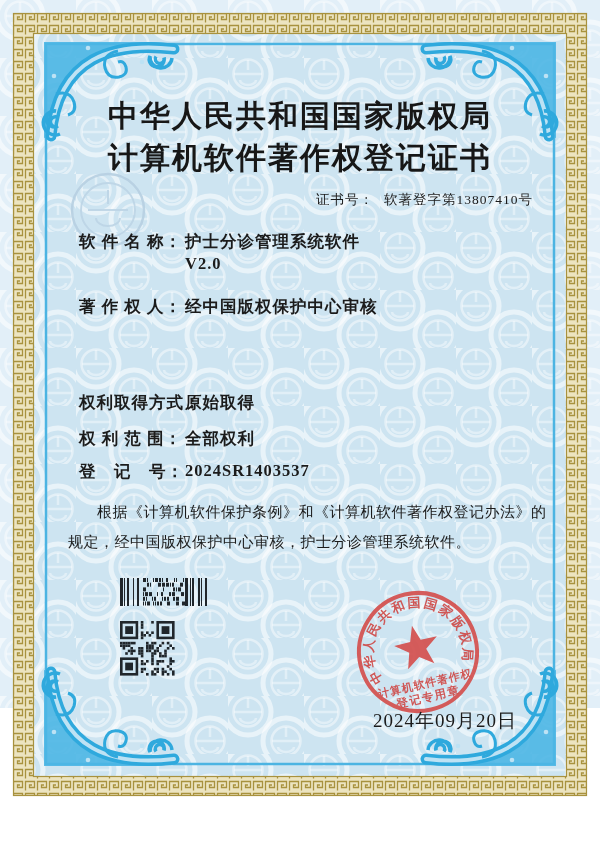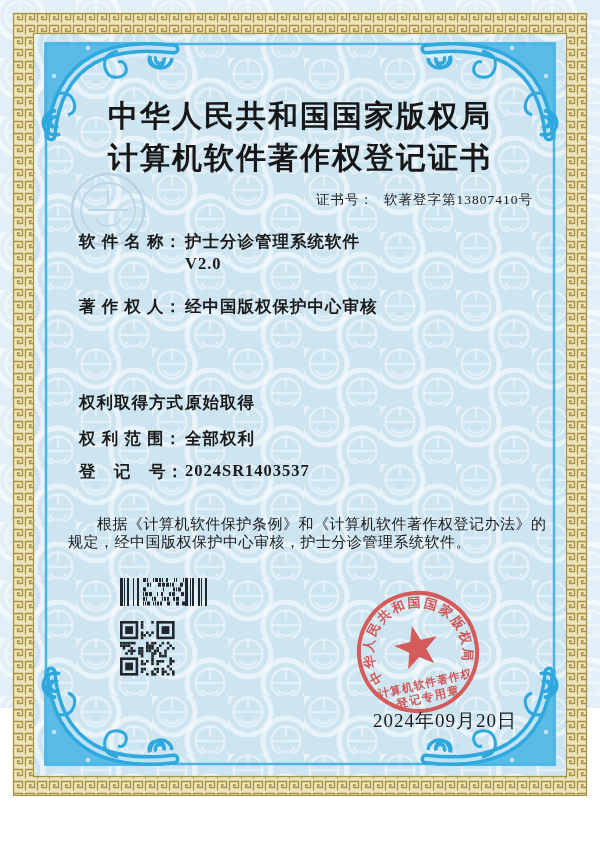--- a/index.html
+++ b/index.html
@@ -93,21 +93,21 @@
 
     <div class="txt flabel" style="left:79px;top:392px;">权利取得方式：</div>
     <div class="txt fvalue" style="left:185px;top:392px;text-align:right;">原始取得</div>
 
     <div class="txt flabel" style="left:79px;top:428px;">权 利 范 围：</div>
     <div class="txt fvalue" style="left:185px;top:428px;">全部权利</div>
 
     <div class="txt flabel" style="left:79px;top:461px;">登　记　号：</div>
     <div class="txt fvalue" style="left:185px;top:461px;">2024SR1403537</div>
 
-    <div class="txt para" style="left:97px;top:503px;margin-top:12px;">根据《计算机软件保护条例》和《计算机软件著作权登记办法》的</div>
+    <div class="txt para" style="left:97px;top:503px;">根据《计算机软件保护条例》和《计算机软件著作权登记办法》的</div>
     <div class="txt para" style="left:68px;top:533px;">规定，经中国版权保护中心审核，护士分诊管理系统软件。</div>
 
     <svg class="layer" style="left:120px;top:578px;" width="88" height="28" id="barcode-svg">
         <rect x="0" y="0" width="3" height="28" fill="#20262b"></rect>
         <rect x="4" y="0" width="1" height="28" fill="#20262b"></rect>
         <rect x="7" y="0" width="2" height="28" fill="#20262b"></rect>
         <rect x="13" y="0" width="1" height="28" fill="#20262b"></rect>
         <rect x="17" y="0" width="2" height="28" fill="#20262b"></rect>
         <rect x="23" y="0" width="3" height="4" fill="#20262b"></rect>
         <rect x="27" y="0" width="1" height="4" fill="#20262b"></rect>

